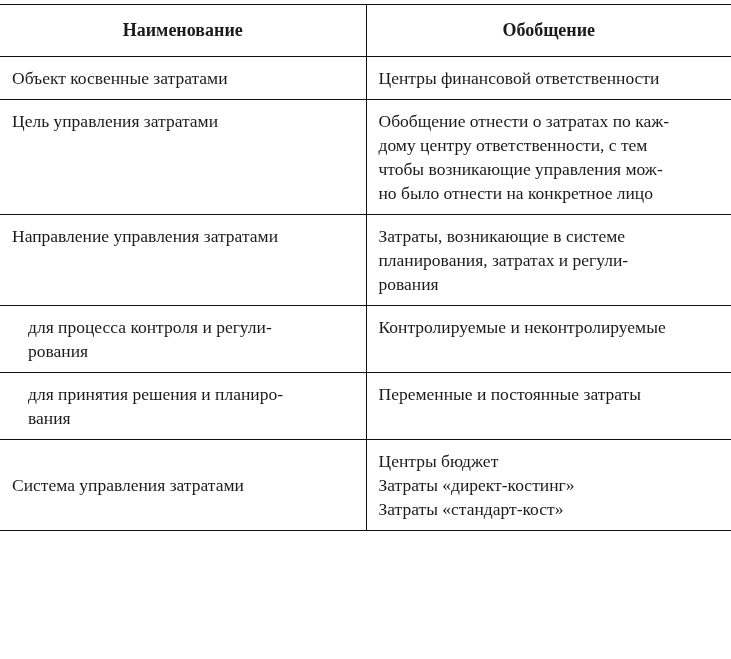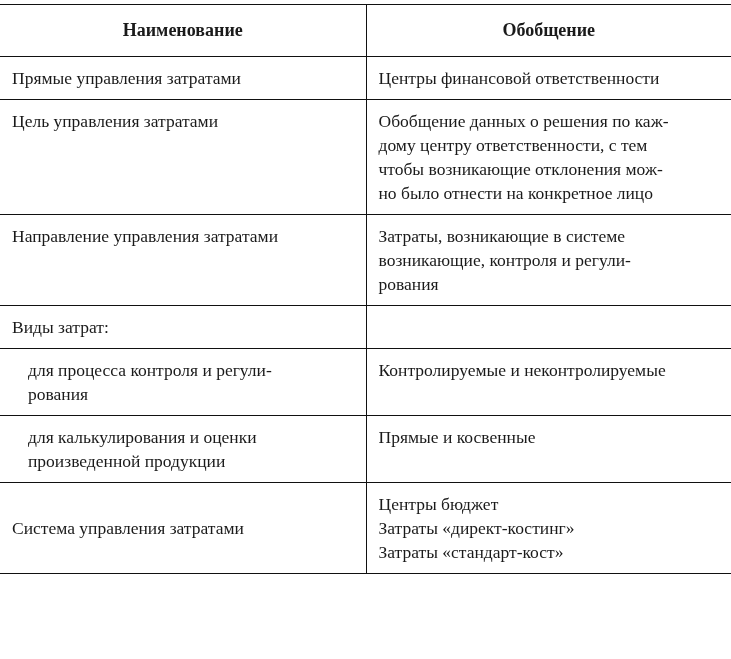--- a/index.html
+++ b/index.html
@@ -115,91 +115,81 @@
         <th class="cell-value">
           <span class="txt">Обобщение</span>
         </th>
       </tr>
     </thead>
 
     <tbody id="table-body">
         <tr class="row-body">
           <td class="cell-name">
             <span class="txt">
-              <span class="line">Прямые управления затратами</span>
+              <span class="line">Объект косвенные затратами</span>
             </span>
           </td>
           <td class="cell-value">
             <span class="txt">
               <span class="line">Центры финансовой ответственности</span>
             </span>
           </td>
         </tr>
         <tr class="row-body">
           <td class="cell-name">
             <span class="txt">
               <span class="line">Цель управления затратами</span>
             </span>
           </td>
           <td class="cell-value">
             <span class="txt">
-              <span class="line">Обобщение данных о решения по каж-</span>
+              <span class="line">Обобщение отнести о затратах по каж-</span>
               <span class="line">дому центру ответственности, с тем</span>
-              <span class="line">чтобы возникающие отклонения мож-</span>
+              <span class="line">чтобы возникающие управления мож-</span>
               <span class="line">но было отнести на конкретное лицо</span>
             </span>
           </td>
         </tr>
         <tr class="row-body">
           <td class="cell-name">
             <span class="txt">
               <span class="line">Направление управления затратами</span>
             </span>
           </td>
           <td class="cell-value">
             <span class="txt">
               <span class="line">Затраты, возникающие в системе</span>
-              <span class="line">возникающие, контроля и регули-</span>
+              <span class="line">планирования, затратах и регули-</span>
               <span class="line">рования</span>
             </span>
-          </td>
-        </tr>
-        <tr class="row-body">
-          <td class="cell-name">
-            <span class="txt">
-              <span class="line">Виды затрат:</span>
-            </span>
-          </td>
-          <td class="cell-value cell-empty">
-            <span class="txt"></span>
           </td>
         </tr>
         <tr class="row-body">
           <td class="cell-name indent">
             <span class="txt">
               <span class="line">для процесса контроля и регули-</span>
               <span class="line">рования</span>
             </span>
           </td>
           <td class="cell-value">
             <span class="txt">
               <span class="line">Контролируемые и неконтролируемые</span>
             </span>
           </td>
         </tr>
         <tr class="row-body">
           <td class="cell-name indent">
             <span class="txt">
-              <span class="line">для калькулирования и оценки</span>
-              <span class="line">произведенной продукции</span>
-            </span>
-          </td>
-          <td class="cell-value">
-            <span class="txt">
-              <span class="line">Прямые и косвенные</span>
+              <span class="line">для принятия решения и планиро-</span>
+              <span class="line">вания</span>
+            </span>
+          </td>
+          <td class="cell-value">
+            <span class="txt">
+              <span class="line">Переменные и постоянные затраты</span>
             </span>
           </td>
         </tr>
         <tr class="row-body row-system">
           <td class="cell-name">
             <span class="txt">
               <span class="line">Система управления затратами</span>
             </span>
           </td>
           <td class="cell-value">

